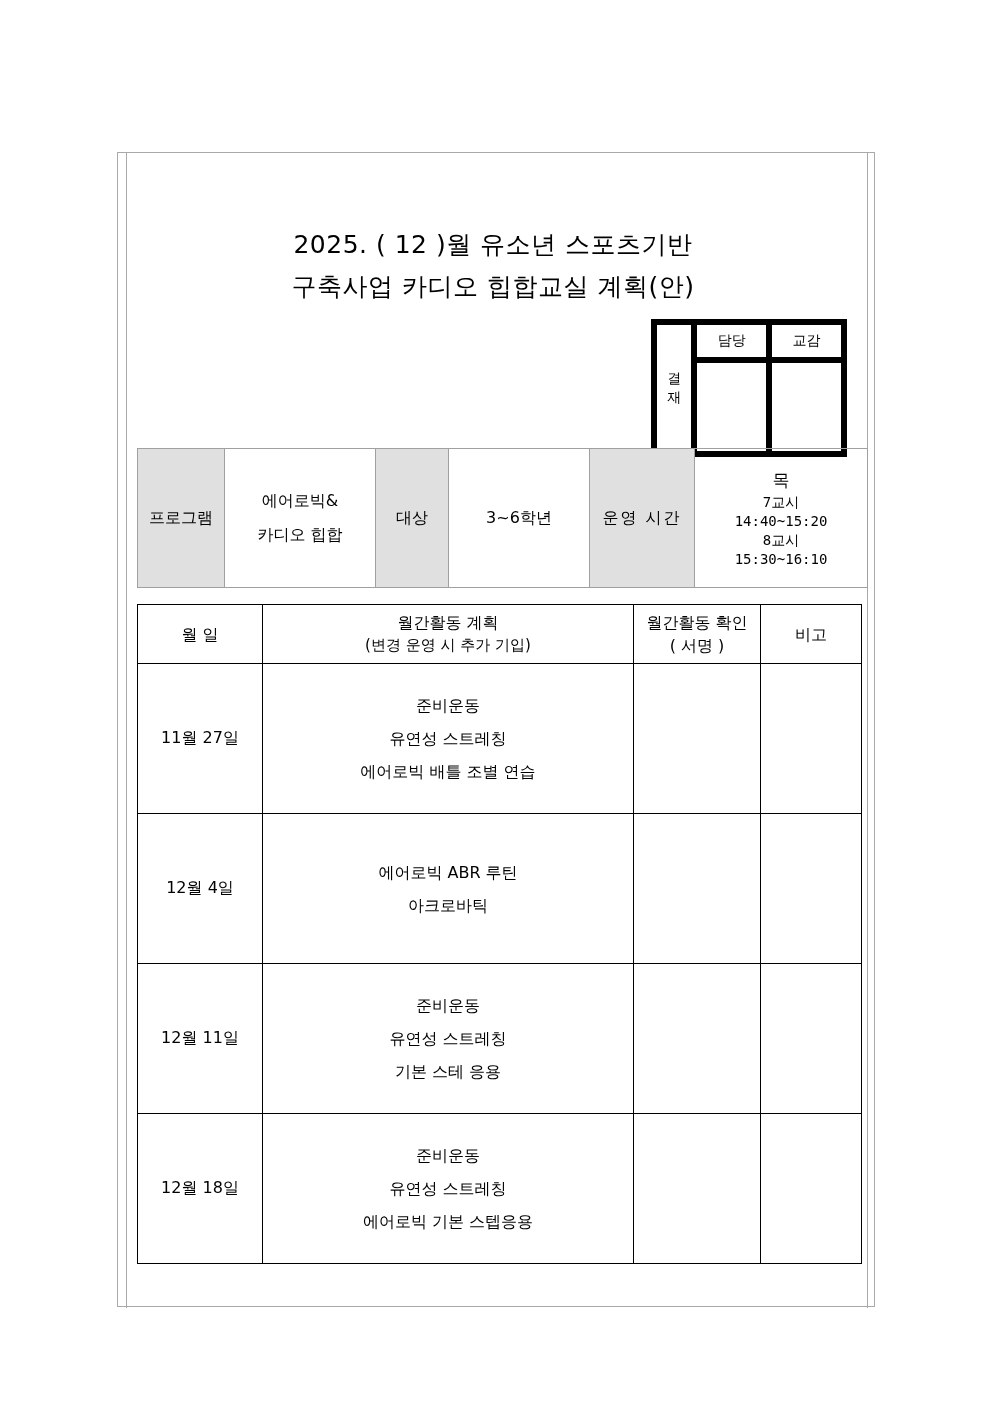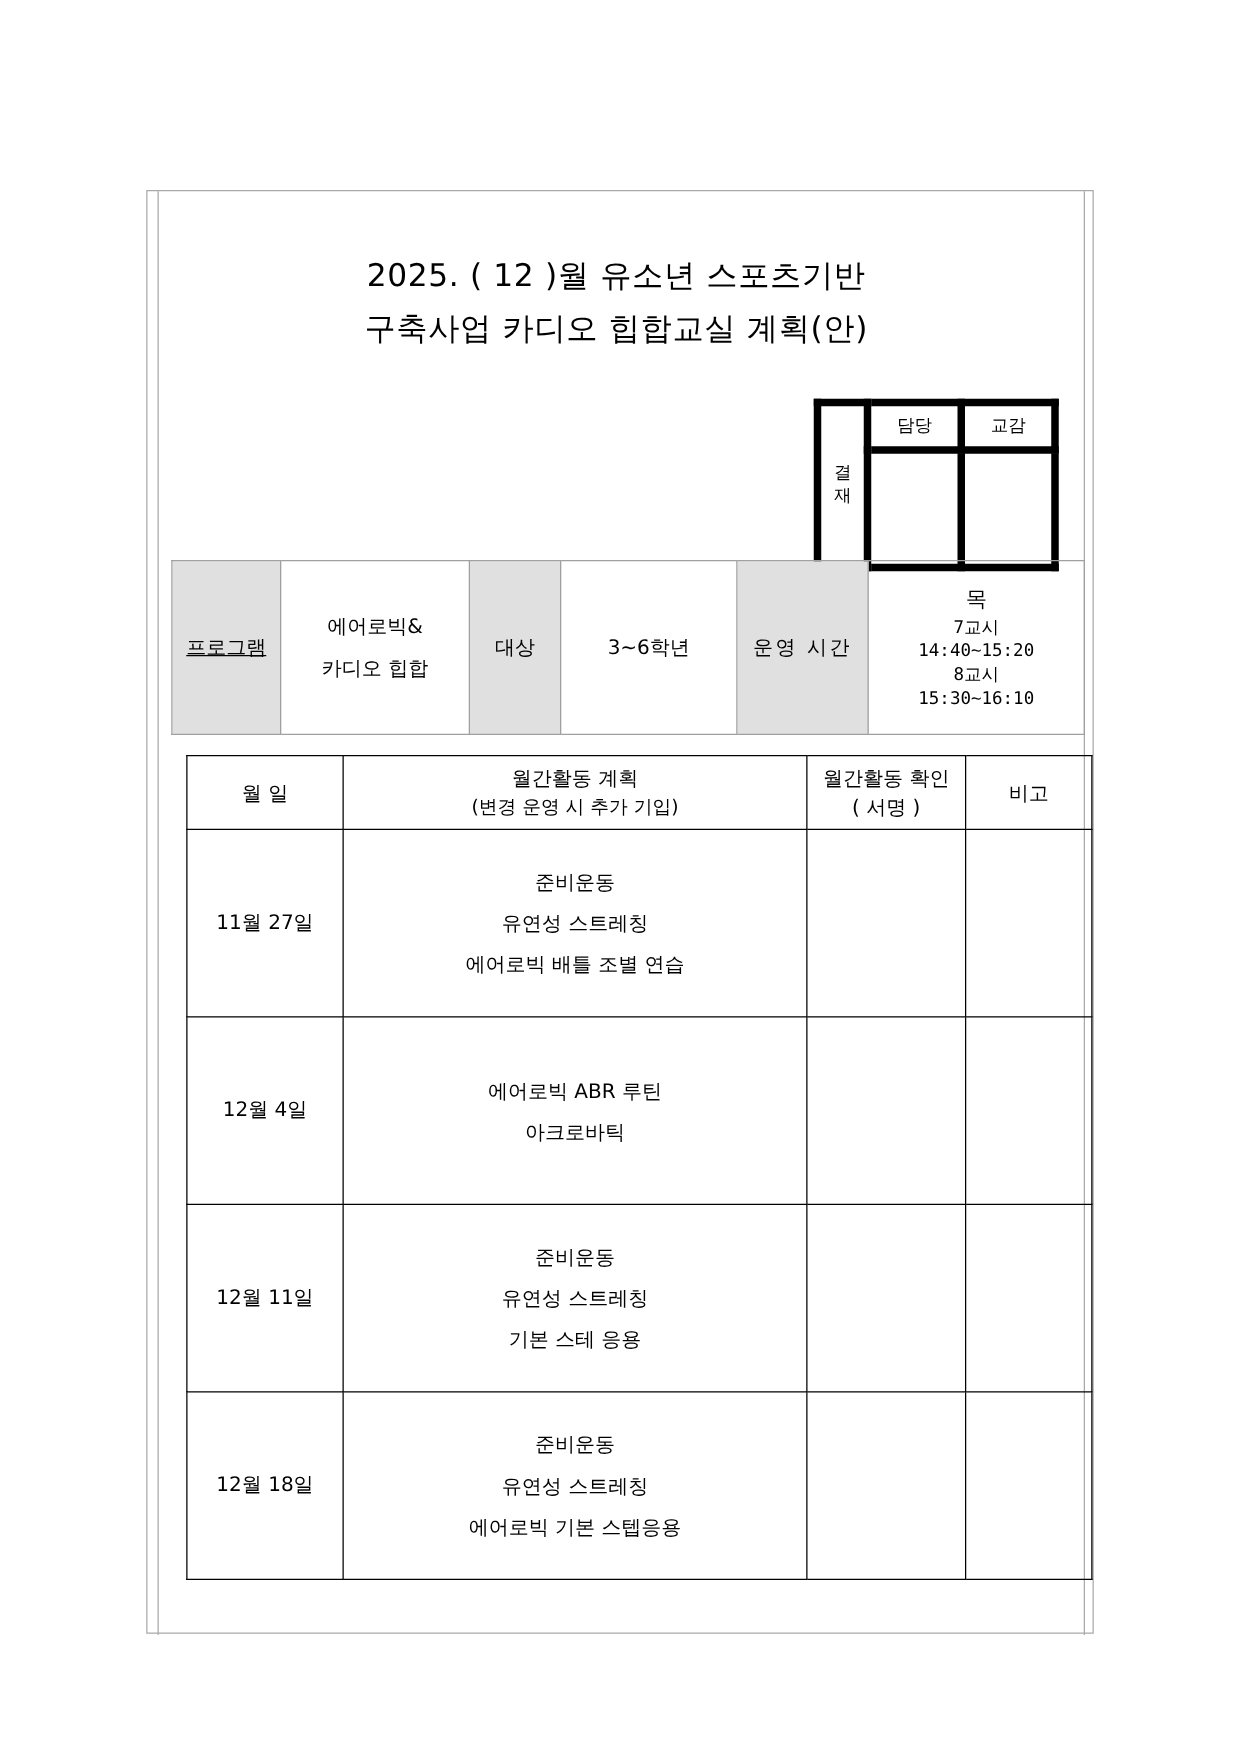--- a/index.html
+++ b/index.html
@@ -45,21 +45,21 @@
     width: 712px;
   }
 
   
   .title {
     text-align: center;
     font-family: "DejaVu Sans", "Liberation Sans", sans-serif;
     font-size: 25px;
     line-height: 42px;
     letter-spacing: 0.5px;
-    margin-top: 48px;
+    margin-top: 72px;
   }
   .title .line {
     display: block;
     white-space: pre;
   }
 
   
   .approval {
     position: absolute;
     left: 514px;
@@ -99,21 +99,21 @@
   .info-table td {
     border: 1px solid #a0a0a0;
     text-align: center;
     vertical-align: middle;
     font-size: 16px;
     height: 136px;
   }
   .info-table td.shade {
     background: #e0e0e0;
   }
-  .info-table .c1 { width: 84px; text-decoration: underline; }
+  .info-table .c1 { width: 84px; }
   .info-table .c2 { width: 148px; line-height: 34px; }
   .info-table .c3 { width: 70px; }
   .info-table .c4 { width: 138px; }
   .info-table .c5 { width: 102px; letter-spacing: 2px; }
   .info-table .c6 { width: 170px; }
   .time-cell .big {
     display: block;
     font-size: 17px;
     line-height: 26px;
   }
@@ -125,21 +125,20 @@
   }
 
   
   .plan-table {
     position: absolute;
     left: 0px;
     top: 452px;
     width: 712px;
     border-collapse: collapse;
     table-layout: fixed;
-    margin-left: 12px;
   }
   .plan-table td, .plan-table th {
     border: 1px solid #000;
     text-align: center;
     vertical-align: middle;
     font-weight: normal;
     font-size: 16px;
   }
   .plan-table thead th {
     height: 56px;

